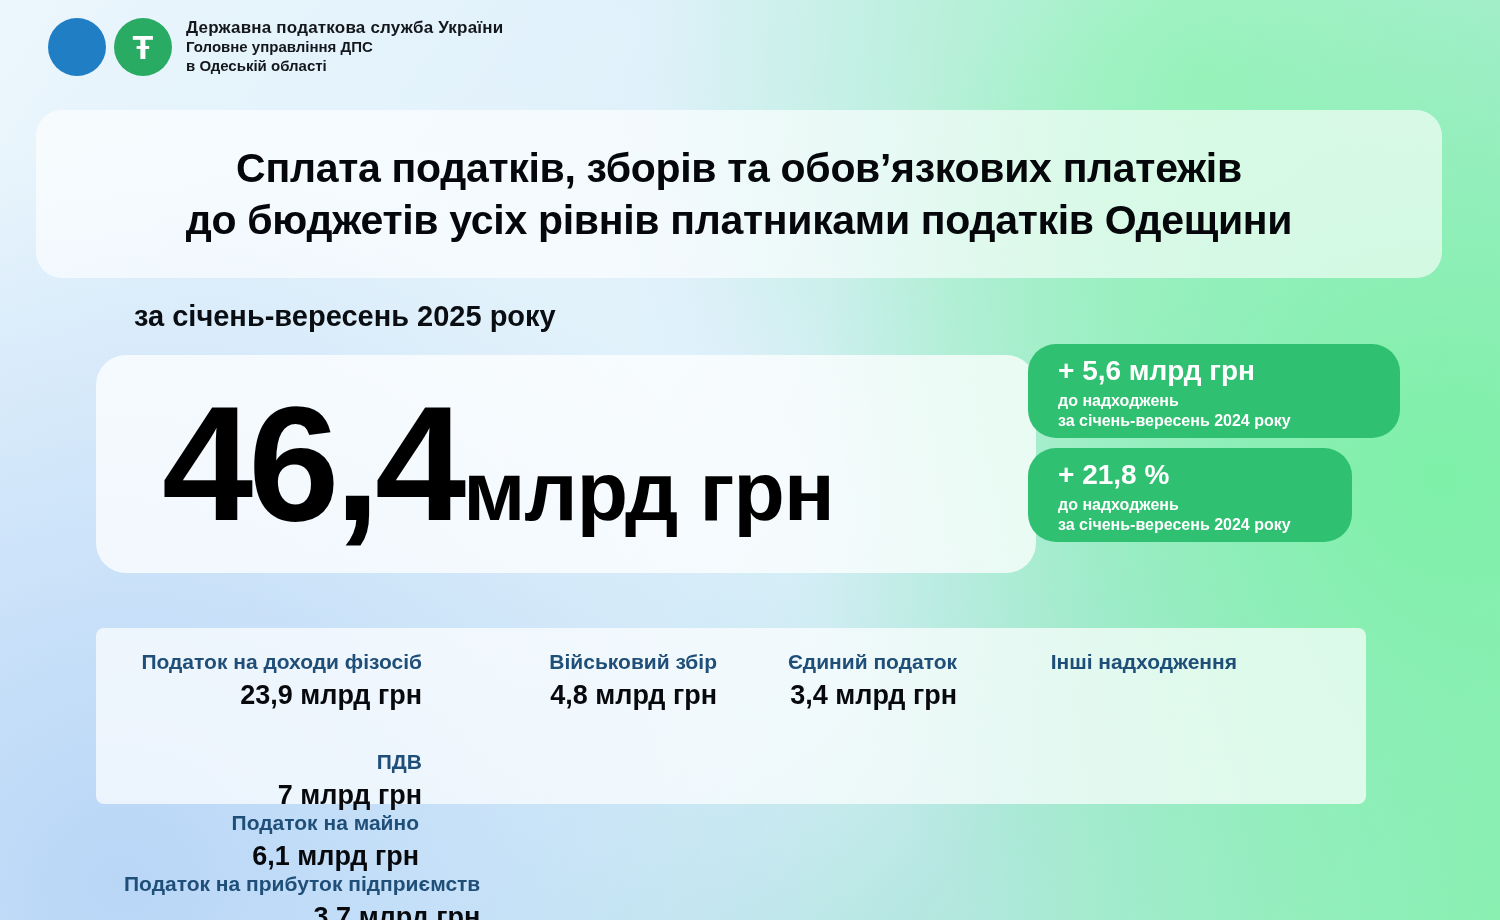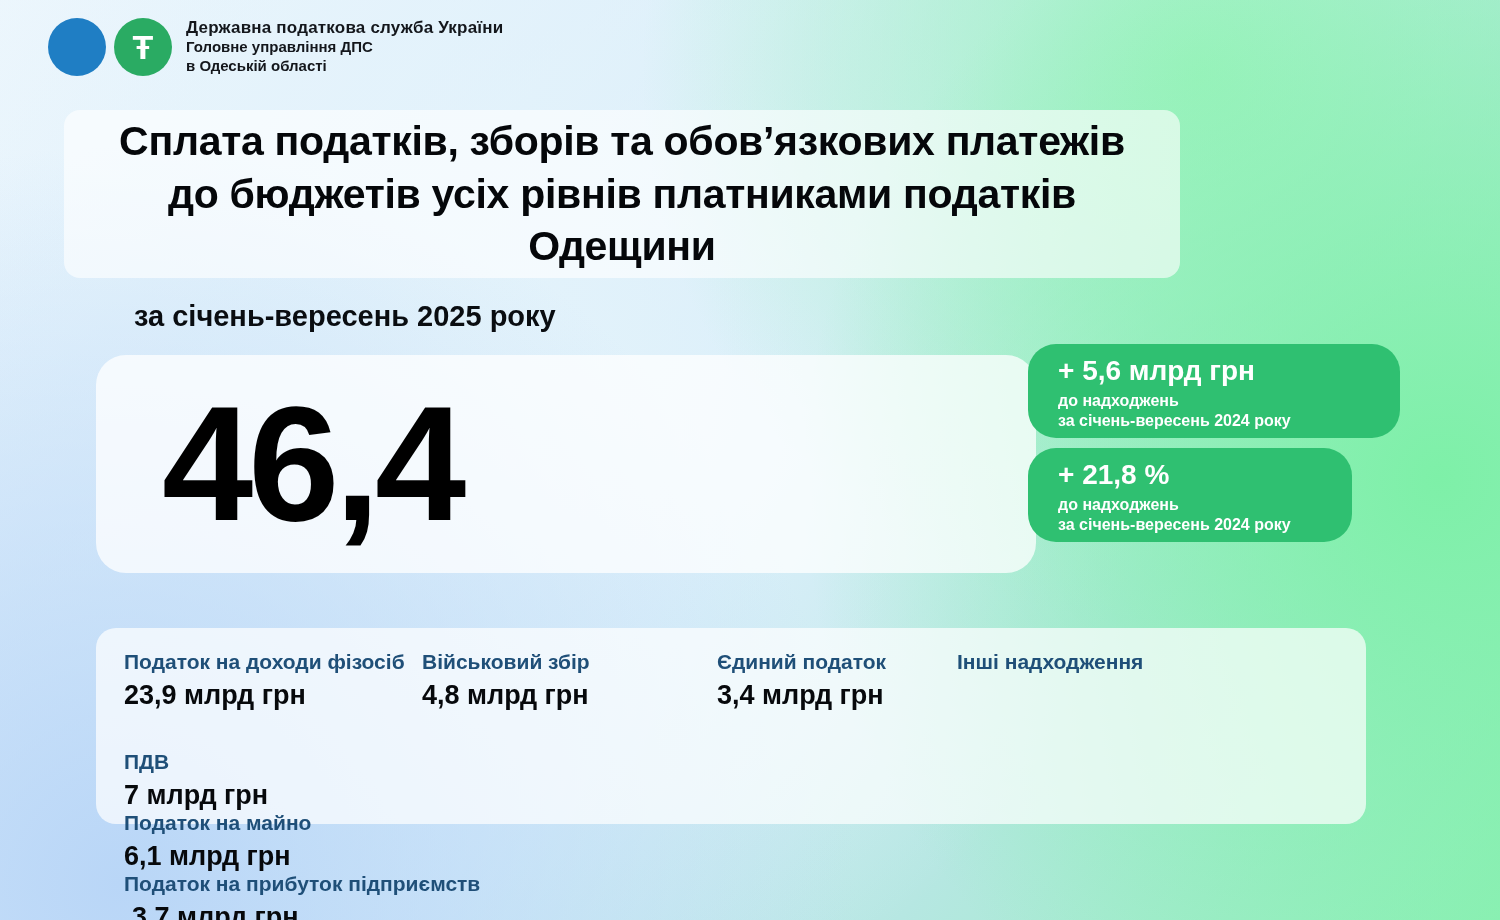--- a/index.html
+++ b/index.html
@@ -75,24 +75,24 @@
     font-size: 15px;
     font-weight: bold;
     color: #14171c;
     line-height: 1.25;
   }
 
   
   .title-card {
     position: absolute;
     top: 110px;
-    left: 64px;
-    width: 1116px;
+    left: 36px;
+    width: 1406px;
     height: 168px;
-    border-radius: 16px;
+    border-radius: 26px;
     background: rgba(255,255,255,0.62);
     display: flex;
     align-items: center;
     justify-content: center;
   }
   .title-text {
     font-size: 41px;
     font-weight: bold;
     color: #05070a;
     text-align: center;
@@ -175,23 +175,24 @@
     font-weight: bold;
     line-height: 1.28;
   }
 
   
   .breakdown-card {
     position: absolute;
     top: 628px;
     left: 96px;
     width: 1270px;
-    height: 196px;
-    border-radius: 20px;
+    height: 176px;
+    border-radius: 8px;
     background: rgba(255,255,255,0.7);
+    text-align: right;
   }
   .bd-row {
     position: absolute;
     display: flex;
   }
   .bd-item {
     display: flex;
     flex-direction: column;
     gap: 6px;
   }
@@ -236,20 +237,21 @@
   <div class="title-card">
     <div class="title-text" style="white-space: pre-line;">Сплата податків, зборів та обов’язкових платежів
 до бюджетів усіх рівнів платниками податків Одещини</div>
   </div>
 
   <div class="period">за січень-вересень 2025 року</div>
 
   <div class="total-card">
     <div class="total-inner">
       <span class="total-value">46,4</span>
+      <span class="total-unit">млрд грн</span>
     </div>
   </div>
 
   <div class="pill pill-1">
     <div class="pill-head">+ 5,6 млрд грн</div>
     <div class="pill-sub" style="white-space: pre-line;">до надходжень
 за січень-вересень 2024 року</div>
   </div>
 
   <div class="pill pill-2">

